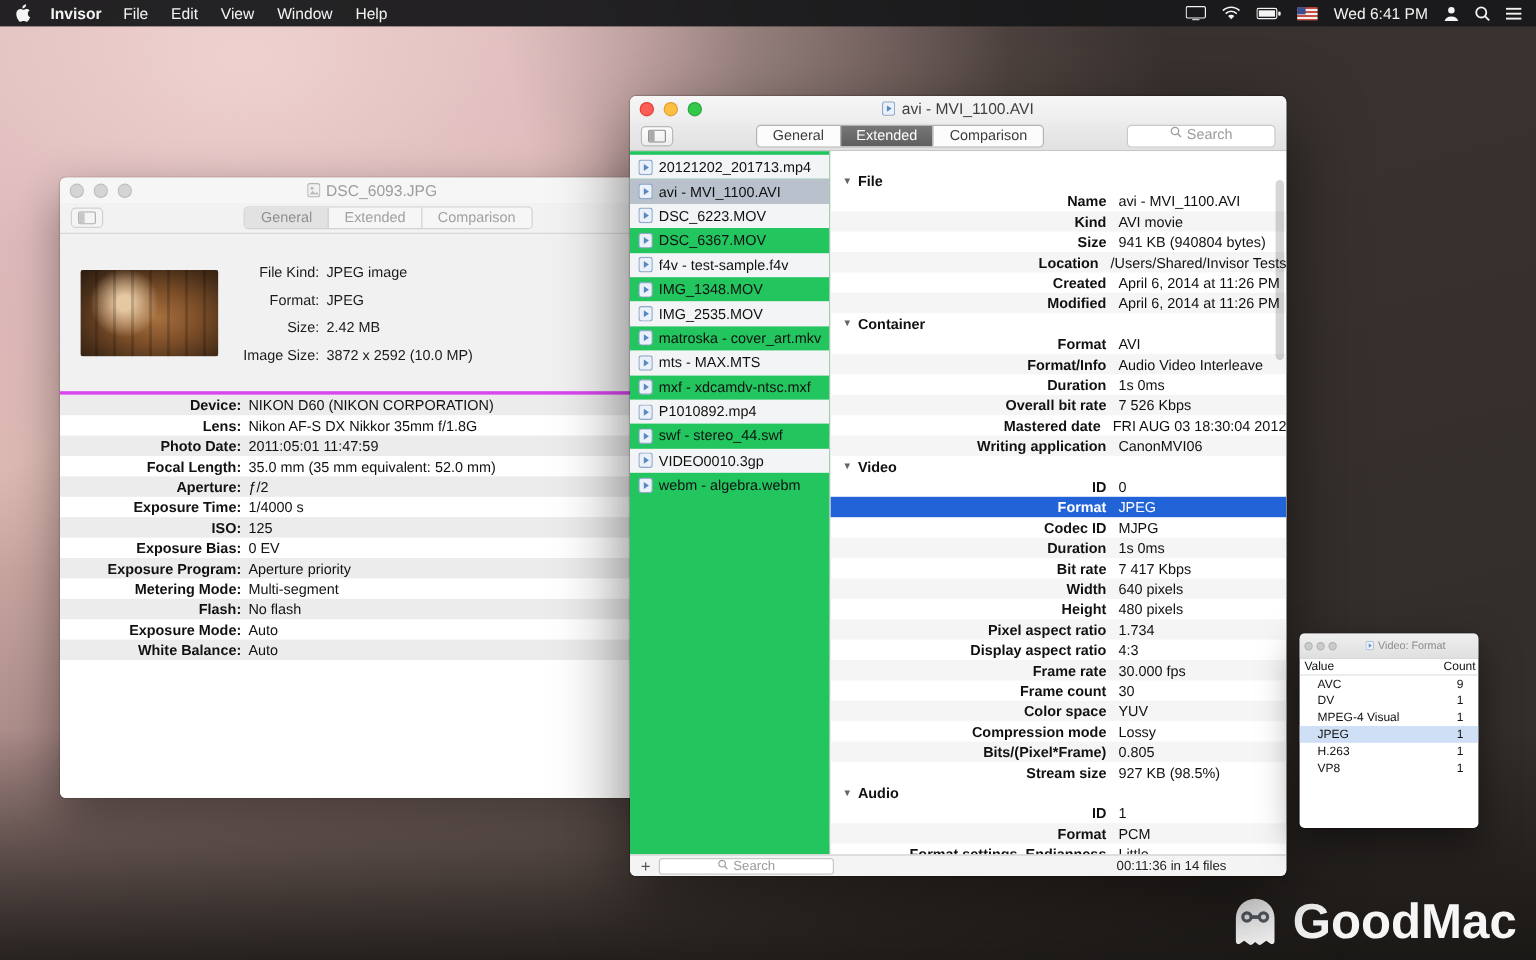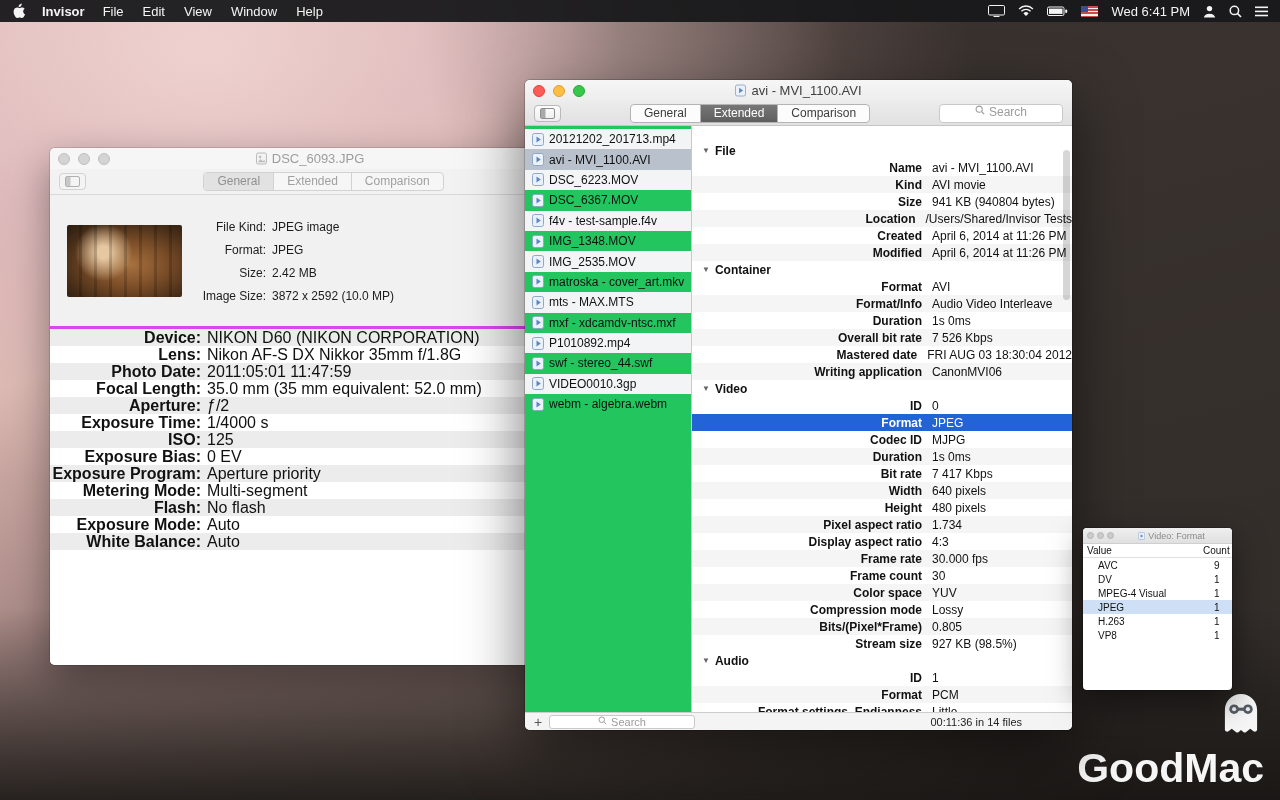--- a/index.html
+++ b/index.html
@@ -64,21 +64,21 @@
   .b-thumb{position:absolute;left:17px;top:30px;width:115px;height:72px;border-radius:2px;
     background:
       repeating-linear-gradient(90deg, rgba(0,0,0,0) 0 12px, rgba(0,0,0,0.18) 12px 15px),
       radial-gradient(circle at 32% 38%, rgba(235,206,168,0.95) 0 7%, rgba(235,206,168,0) 32%),
       radial-gradient(ellipse at 55% 55%, #a8713f 0%, #7c4e28 40%, #472d18 75%, #2b1c10 100%);}
   .b-sum-list{position:absolute;left:140px;top:20px;}
   .sum-row{height:23px;display:flex;align-items:center;font-size:12px;color:#1c1c1c;}
   .sum-label{width:80px;text-align:right;padding-right:4px;}
   .sum-value{padding-left:2px;white-space:nowrap;}
   .b-table{position:absolute;top:134px;left:0;right:0;}
-  .x-row{height:17px;display:flex;align-items:center;font-size:16px;}
+  .x-row{height:17px;display:flex;align-items:center;font-size:12px;}
   .x-row.alt{background:#ececec;}
   .x-label{width:157px;text-align:right;font-weight:bold;padding-right:6px;white-space:nowrap;}
   .x-value{flex:1;white-space:nowrap;}
 
   
   .win-front{left:525px;top:80px;width:547px;height:650px;z-index:10;
     box-shadow:0 0 0 1px rgba(0,0,0,0.18), 0 22px 60px rgba(0,0,0,0.55);}
   .win-front .tb{background:linear-gradient(#f6f6f6,#ededed);}
   .win-front .toolbar{background:linear-gradient(#ececec,#e1e1e1);}
   .f-body{position:absolute;top:46px;left:0;right:0;bottom:18px;display:flex;}
@@ -99,34 +99,34 @@
   .m-row.sel .m-label,.m-row.sel .m-value{color:#fff;}
   .statusbar{position:absolute;left:0;right:0;bottom:0;height:18px;background:#f4f4f4;border-top:1px solid #cdcdcd;
     display:flex;align-items:center;padding:0 6px;}
   .add-btn{font-size:14px;color:#555;width:14px;text-align:center;line-height:14px;}
   .sb-search{width:146px;height:14px;margin-left:4px;font-size:11px;border-radius:3px;}
   .status-text{position:absolute;right:50px;font-size:11px;color:#222;}
 
   
   .panel{position:absolute;left:1083px;top:528px;width:149px;height:162px;background:#fff;border-radius:4px;
     box-shadow:0 0 0 1px rgba(0,0,0,0.18), 0 12px 32px rgba(0,0,0,0.5);z-index:20;overflow:hidden;}
-  .p-tb{height:16px;background:linear-gradient(#efefef,#e0e0e0);border-bottom:1px solid #cfcfcf;
+  .p-tb{height:21px;background:linear-gradient(#efefef,#e0e0e0);border-bottom:1px solid #cfcfcf;
     display:flex;align-items:center;padding:0 4px;position:relative;}
   .p-dots{display:flex;gap:3px;}
   .p-dot{width:7px;height:7px;border-radius:50%;background:#cbcbcb;border:1px solid #b5b5b5;}
   .p-title{position:absolute;left:32px;right:4px;display:flex;align-items:center;justify-content:center;gap:3px;
     font-size:9px;color:#8a8a8a;pointer-events:none;}
   .p-head{height:14px;display:flex;align-items:center;font-size:10px;border-bottom:1px solid #e0e0e0;}
   .p-col-val,.p-val{width:120px;padding-left:4px;white-space:nowrap;}
   .p-col-cnt,.p-cnt{flex:1;}
   .p-row{height:14px;display:flex;align-items:center;font-size:10px;padding-left:11px;}
   .p-row.sel{background:#cfe0f6;}
 
   
-  .watermark{position:absolute;right:16px;bottom:8px;display:flex;align-items:flex-end;gap:8px;z-index:5;flex-direction:column;}
+  .watermark{position:absolute;right:16px;bottom:8px;display:flex;align-items:center;gap:8px;z-index:5;}
   .wm-text{font-size:41px;font-weight:bold;color:rgba(255,255,255,0.96);}
 </style>
 </head>
 <body>
 
 <div class="desktop">
 
   <div class="menubar">
     <span class="mb-apple">
       <svg width="14" height="16" viewBox="0 0 17 20" fill="#f4f4f4">

